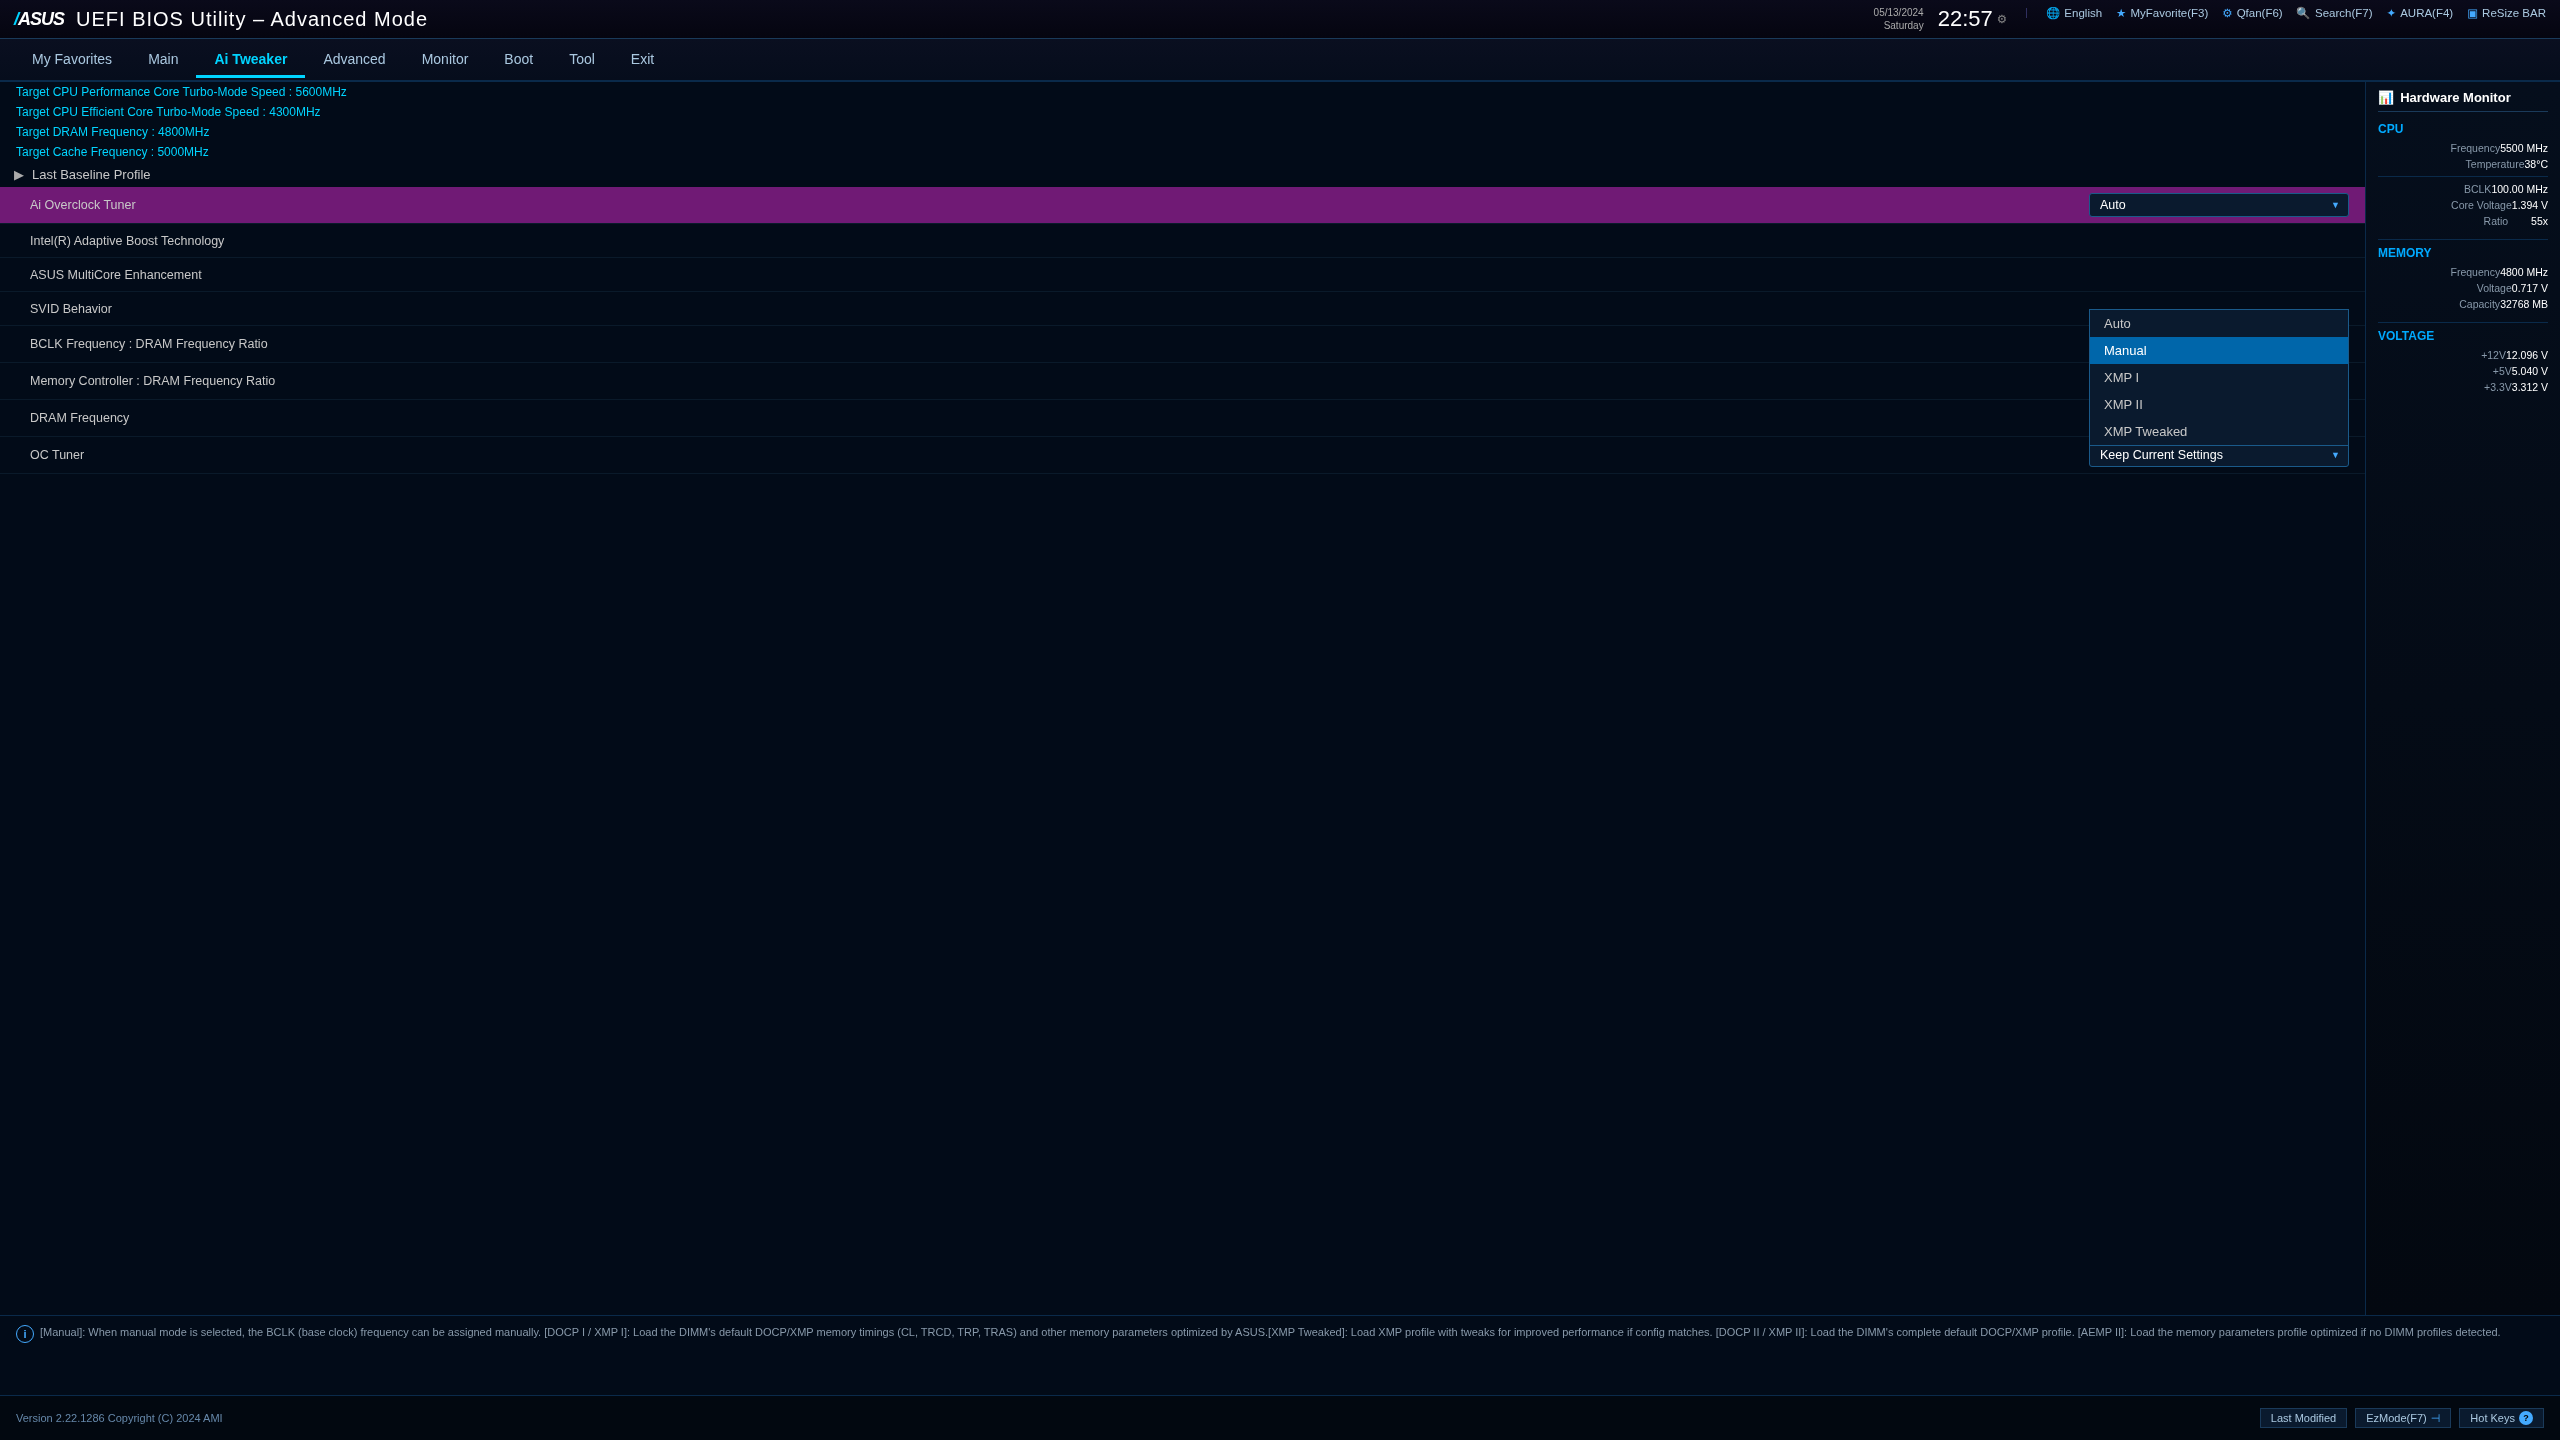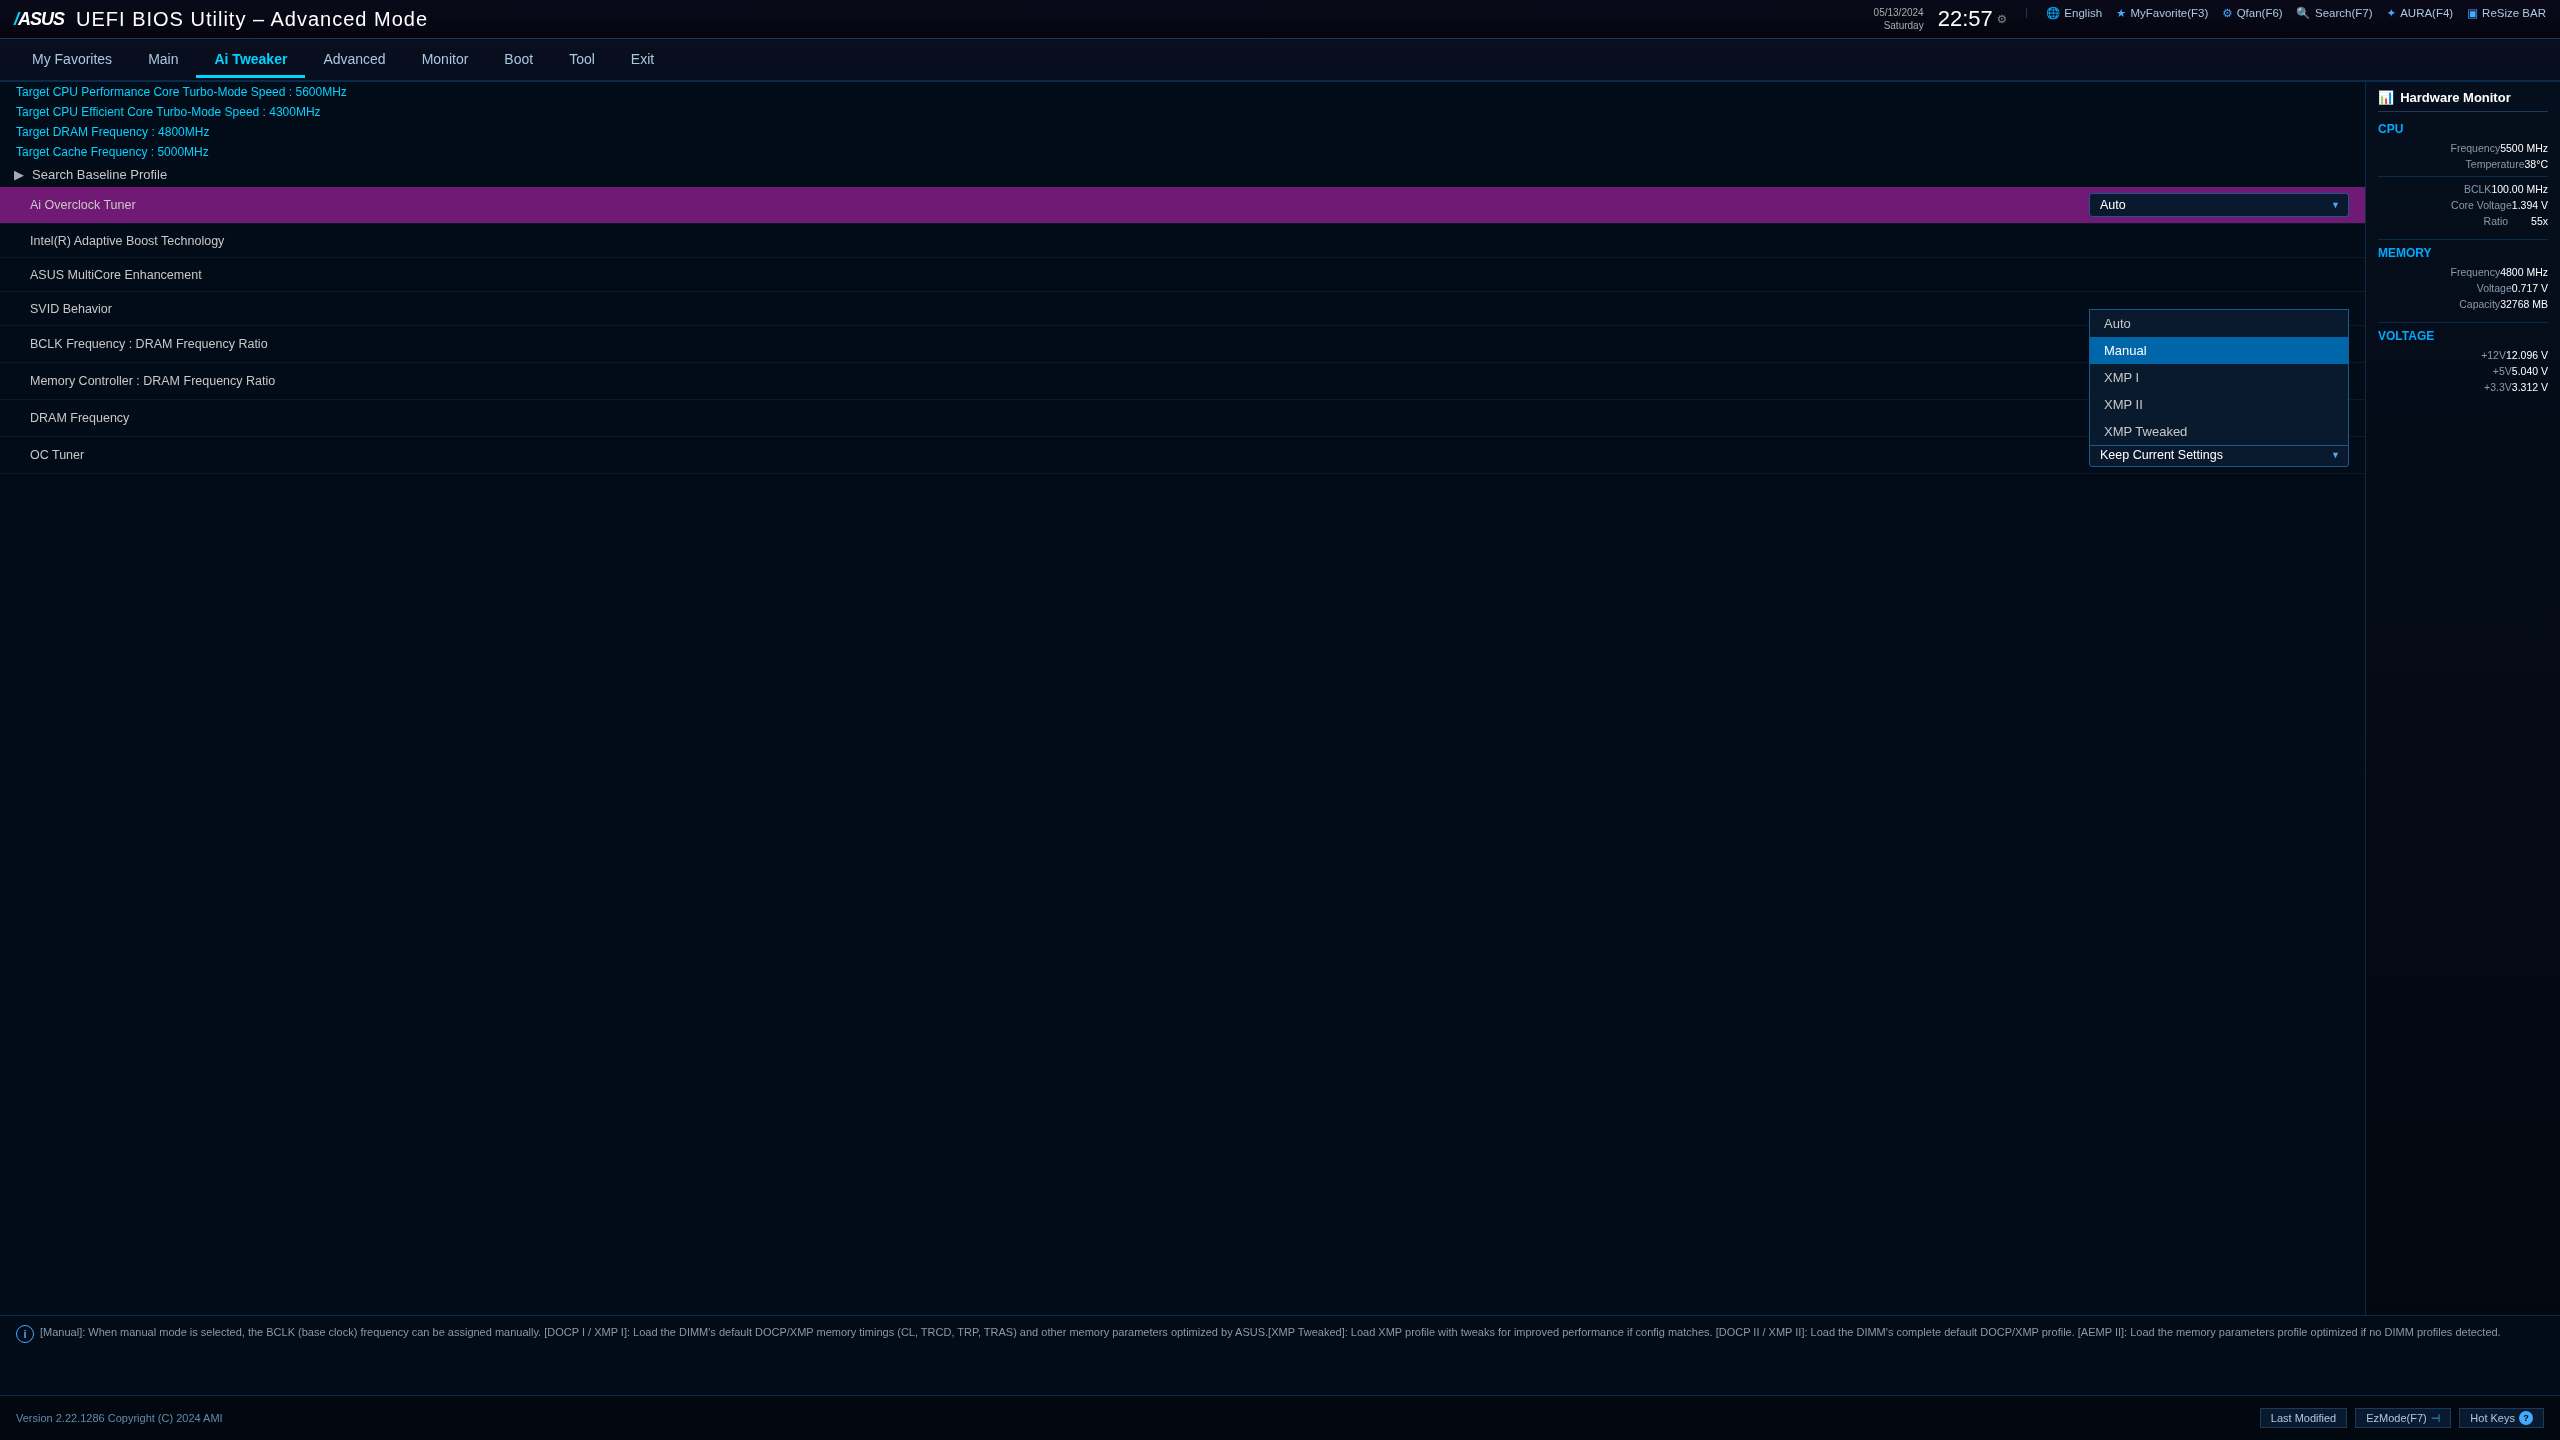--- a/index.html
+++ b/index.html
@@ -393,21 +393,21 @@
 
     <div class="left-panel">
 
       <div class="info-item">Target CPU Performance Core Turbo-Mode Speed : 5600MHz</div>
       <div class="info-item">Target CPU Efficient Core Turbo-Mode Speed : 4300MHz</div>
       <div class="info-item">Target DRAM Frequency : 4800MHz</div>
       <div class="info-item">Target Cache Frequency : 5000MHz</div>
 
       <div class="section-header">
         <span class="arrow">▶</span>
-        <span>Search Baseline Profile</span>
+        <span>Last Baseline Profile</span>
       </div>
 
       <div class="setting-row highlighted">
         <span class="setting-label">Ai Overclock Tuner</span>
         <div class="setting-value">
           <div class="dropdown">
             <span>Auto</span>
           </div>
         </div>
       </div>

